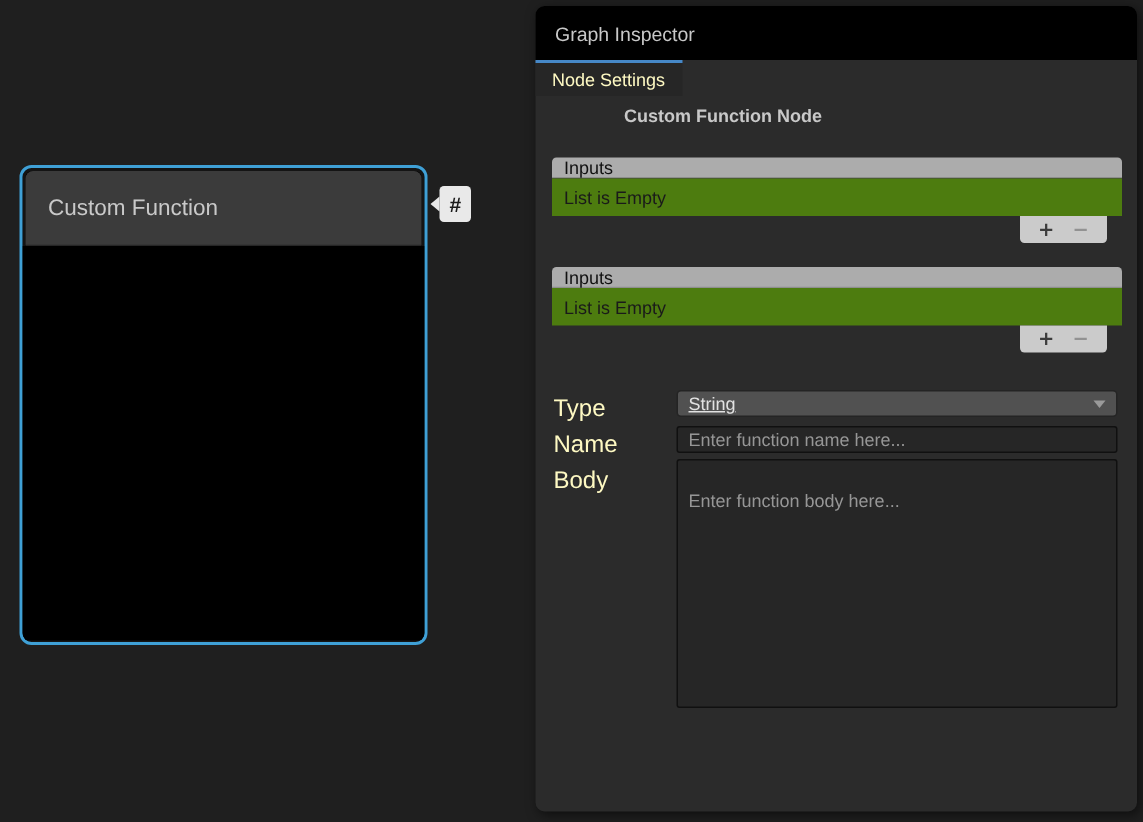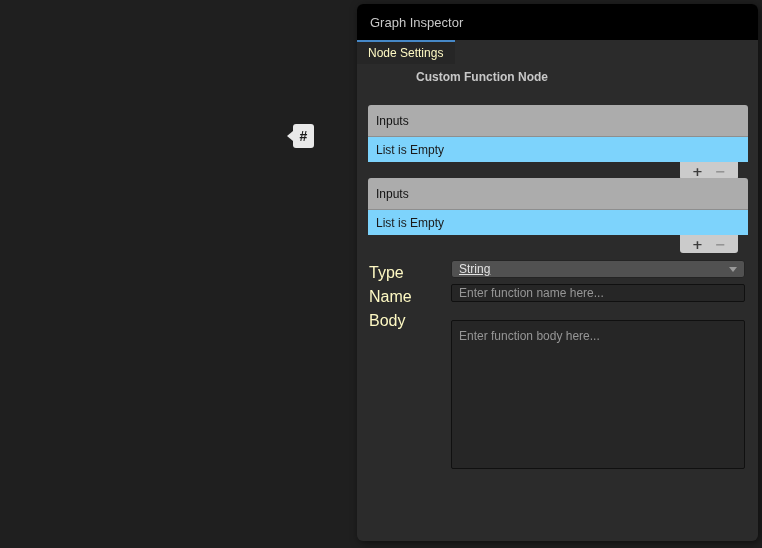--- a/index.html
+++ b/index.html
@@ -62,27 +62,27 @@
   .section-label{
     position:absolute;left:11px;top:66px;
     font-size:12px;font-weight:bold;color:#c8c8c8;margin-left:48px;
   }
 
   
   .rlist{position:absolute;left:11px;width:380px;}
   .rlist.inputs{top:101px;}
   .rlist.outputs{top:174px;}
   .rlist-header{
-    height:32px;background:#acacac;border-bottom:1px solid #8e8e8e;
+    height:14px;background:#acacac;border-bottom:1px solid #8e8e8e;
     border-radius:3px 3px 0 0;display:flex;align-items:center;
     padding-left:8px;box-sizing:border-box;
     font-size:12px;color:#111;
   }
   .rlist-row{
-    height:25px;background:#7dd3fc;display:flex;align-items:center;
+    height:25px;background:#4d7c0f;display:flex;align-items:center;
     padding-left:8px;box-sizing:border-box;
     font-size:12px;color:#1a1a1a;
   }
   .rlist-footer{display:flex;justify-content:flex-end;padding-right:10px;}
   .rlist-footer-box{
     width:58px;height:18px;background:#cbcbcb;border-radius:0 0 3px 3px;
     display:flex;align-items:center;justify-content:space-evenly;
   }
   .btn-add,.btn-remove{
     border:none;background:transparent;padding:0;margin:0;line-height:1;
@@ -106,28 +106,34 @@
     width:0;height:0;border-left:4px solid transparent;border-right:4px solid transparent;
     border-top:5px solid #9a9a9a;
   }
   .text-field,.text-area{
     position:absolute;left:94px;width:294px;box-sizing:border-box;
     background:#262626;border:1px solid #101010;border-radius:2px;
     color:#cfcfcf;font-size:12px;font-family:Liberation Sans, sans-serif;
     padding:0 7px;outline:none;
   }
   .text-field{top:280px;height:18px;}
-  .text-area{top:316px;height:149px;padding-top:8px;resize:none;}
+  .text-area{top:302px;height:166px;padding-top:20px;resize:none;}
   .text-field::placeholder,.text-area::placeholder{color:#969696;opacity:1;}
 </style>
 </head>
 <body>
 
 <div class="graph-canvas">
 
+  <div class="node">
+    <div class="node-title">
+      <span>Custom Function</span>
+    </div>
+    <div class="node-body"></div>
+  </div>
 
   <div class="node-badge">
     <span>#</span>
   </div>
 
   <div class="panel">
 
     <div class="panel-title">
       <span>Graph Inspector</span>
     </div>

